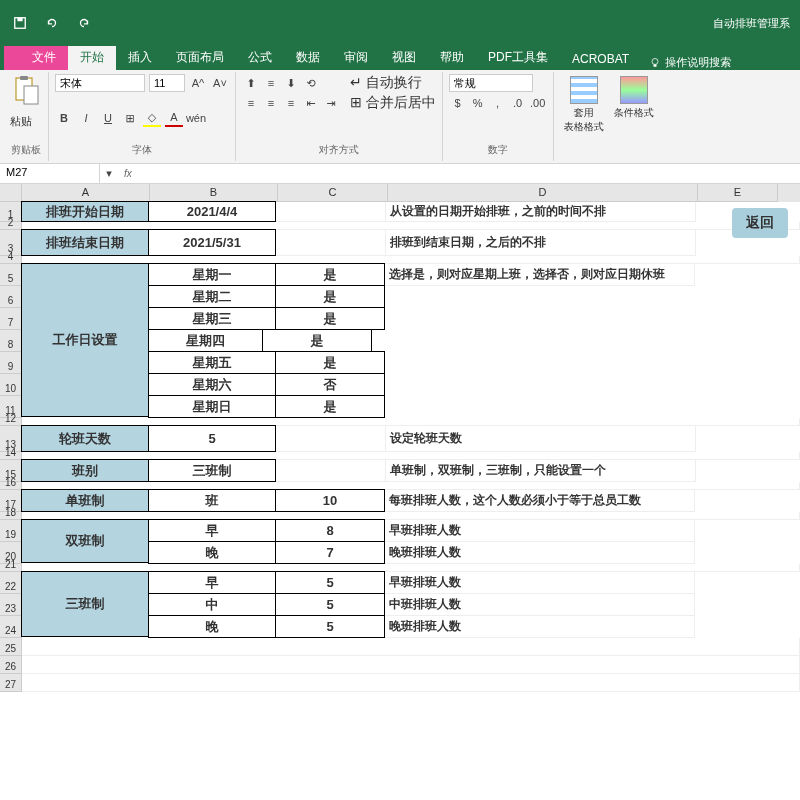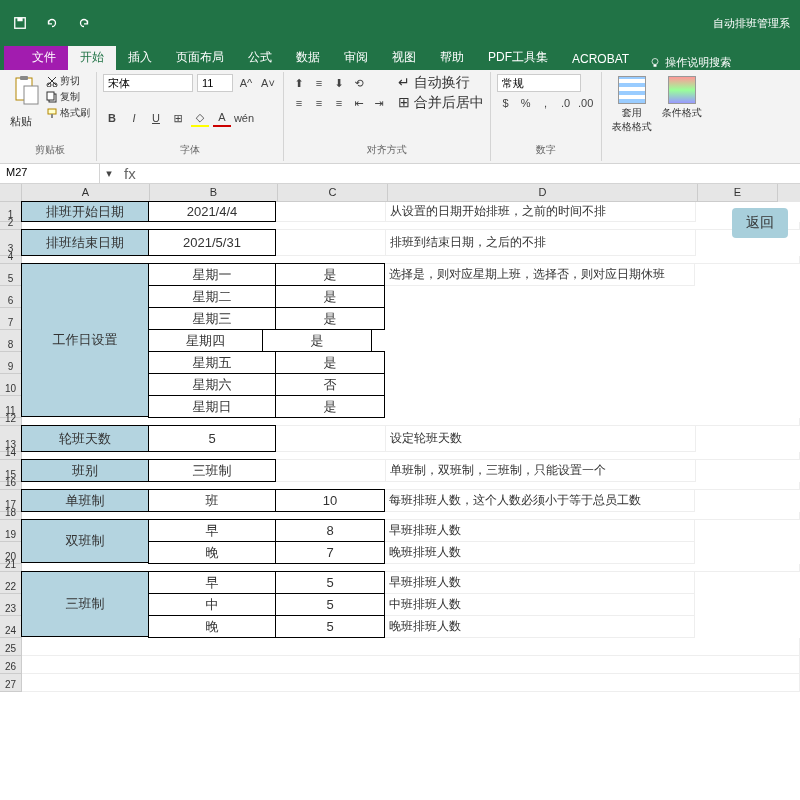--- a/index.html
+++ b/index.html
@@ -6,21 +6,21 @@
     body { background: #fff; font-size: 11px; width: 800px; height: 800px; overflow: hidden; }
     
     .titlebar { background: #217346; height: 46px; display: flex; align-items: center; padding: 0 8px; color: #fff; position: relative; }
     .qat { display: flex; gap: 8px; align-items: center; }
     .qat-btn { width: 24px; height: 24px; display: flex; align-items: center; justify-content: center; }
     .title-text { position: absolute; right: 10px; font-size: 11px; }
     
     .menubar { background: #217346; display: flex; align-items: flex-end; padding: 0 4px; height: 24px; }
     .tab { padding: 4px 12px; color: #fff; font-size: 12px; cursor: pointer; }
     .tab.active { background: #f3f3f3; color: #217346; }
-    .tab.file { background: #a21caf; padding-left: 28px; }
+    .tab.file { background: #ec4899; padding-left: 28px; }
     .tell-me { display: flex; align-items: center; color: #fff; margin-left: 8px; font-size: 11px; gap: 4px; }
     
     .ribbon { background: #f3f3f3; border-bottom: 1px solid #d4d4d4; height: 94px; display: flex; padding: 2px 4px; }
     .group { border-right: 1px solid #d4d4d4; padding: 2px 6px; display: flex; flex-direction: column; justify-content: space-between; height: 100%; }
     .group-label { text-align: center; font-size: 10px; color: #666; padding: 2px 0; }
     .group-content { display: flex; gap: 4px; flex: 1; }
     
     .paste-area { display: flex; flex-direction: column; align-items: flex-start; }
     .paste-big { width: 32px; height: 40px; display: flex; flex-direction: column; align-items: center; }
     .clip-small { display: flex; flex-direction: column; gap: 2px; font-size: 10px; color: #333; }
@@ -39,31 +39,31 @@
     
     .number-area { display: flex; flex-direction: column; gap: 2px; }
     
     .styles-area { display: flex; gap: 2px; }
     .style-box { display: flex; flex-direction: column; align-items: center; font-size: 10px; color: #333; padding: 2px 4px; }
     .style-icon { width: 28px; height: 28px; border: 1px solid #999; margin-bottom: 2px; }
     
     .namebox-row { display: flex; border-bottom: 1px solid #d4d4d4; height: 20px; background: #fff; }
     .namebox { width: 100px; border-right: 1px solid #d4d4d4; padding: 2px 6px; font-size: 11px; }
     .fx-area { display: flex; align-items: center; }
-    .fx { padding: 0 6px; color: #666; font-size: 15px; }
+    .fx { padding: 0 6px; font-style: italic; color: #666; font-size: 10px; }
     .formula-input { flex: 1; padding: 2px 6px; }
     
     .sheet { display: flex; background: #fff; }
     .rowhdrs { width: 22px; background: #e6e6e6; }
     .rowhdr { border-bottom: 1px solid #ccc; border-right: 1px solid #ccc; text-align: center; font-size: 10px; color: #333; display: flex; align-items: flex-end; justify-content: center; padding-bottom: 1px; }
     .colhdrs { display: flex; background: #e6e6e6; height: 18px; }
     .corner { width: 22px; height: 18px; background: #e6e6e6; border-right: 1px solid #ccc; border-bottom: 1px solid #ccc; }
     .colhdr { border-right: 1px solid #ccc; border-bottom: 1px solid #ccc; text-align: center; font-size: 11px; color: #333; line-height: 17px; }
     
-    .grid { position: relative; }
+    .grid { position: relative; font-weight: bold; }
     .cells { display: flex; }
     .dcell { border-right: 1px solid #eee; border-bottom: 1px solid #eee; font-size: 12px; padding: 1px 4px; display: flex; align-items: center; color: #333; }
     
     .bordcell { border: 1px solid #000; margin: -1px 0 0 -1px; text-align: center; justify-content: center; font-size: 13px; }
     .bluebk { background: #b4d4e0; }
     .return-btn { position: absolute; right: 12px; top: 6px; background: #a8cfdb; border-radius: 4px; padding: 6px 14px; font-size: 14px; color: #333; cursor: pointer; }
     
     svg { display: block; }
   </style>
 </head>
@@ -119,44 +119,20 @@
     <div class="group-content">
       <div class="paste-area">
         <div class="paste-big">
           <svg width="28" height="32" viewBox="0 0 28 32">
               <rect x="4" y="4" width="16" height="22" fill="#fff" stroke="#b38600"></rect>
               <rect x="8" y="2" width="8" height="4" rx="1" fill="#888"></rect>
               <rect x="12" y="12" width="14" height="18" fill="#fff" stroke="#888"></rect>
             </svg>
         </div>
         <div style="font-size:11px;color:#333">粘贴</div>
-      </div>
-      <div class="clip-small">
-        <div class="clip-item">
-            <svg width="12" height="12">
-              <path d="M2 2 L10 10 M10 2 L2 10" stroke="#333"></path>
-              <circle cx="3" cy="10" r="2" fill="none" stroke="#333"></circle>
-              <circle cx="9" cy="10" r="2" fill="none" stroke="#333"></circle>
-            </svg>
-            <span>剪切</span>
-          </div>
-        <div class="clip-item">
-            <svg width="12" height="12">
-              <rect x="3" y="3" width="7" height="8" fill="none" stroke="#333"></rect>
-              <rect x="1" y="1" width="7" height="8" fill="#fff" stroke="#333"></rect>
-            </svg>
-            <span>复制</span>
-          </div>
-        <div class="clip-item">
-            <svg width="12" height="12">
-              <rect x="2" y="2" width="8" height="5" fill="#ffc" stroke="#b38600"></rect>
-              <rect x="5" y="7" width="2" height="4" fill="#888"></rect>
-            </svg>
-            <span>格式刷</span>
-          </div>
       </div>
     </div>
     <div class="group-label">剪贴板</div>
   </div>
 
   <div class="group">
     <div class="font-area">
       <div class="font-row">
         <div class="combo combo-font">宋体</div>
         <div class="combo combo-size">11</div>

